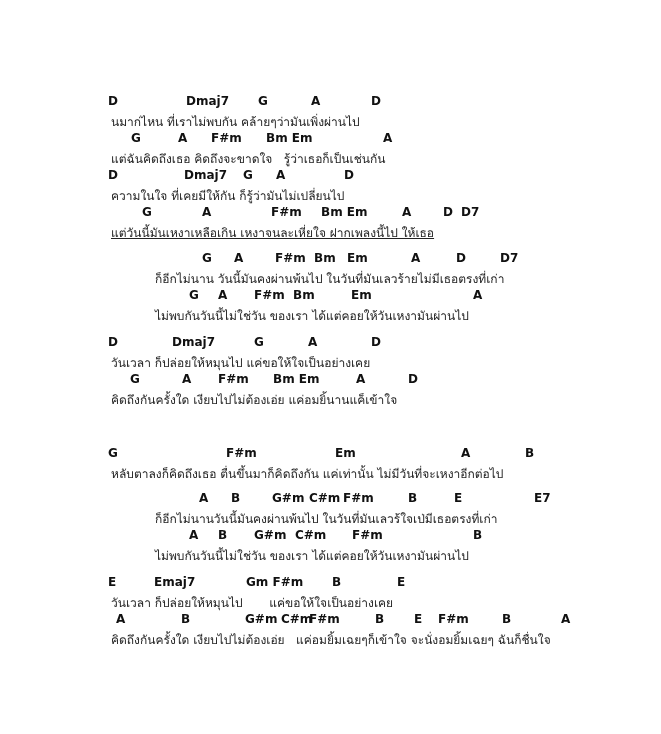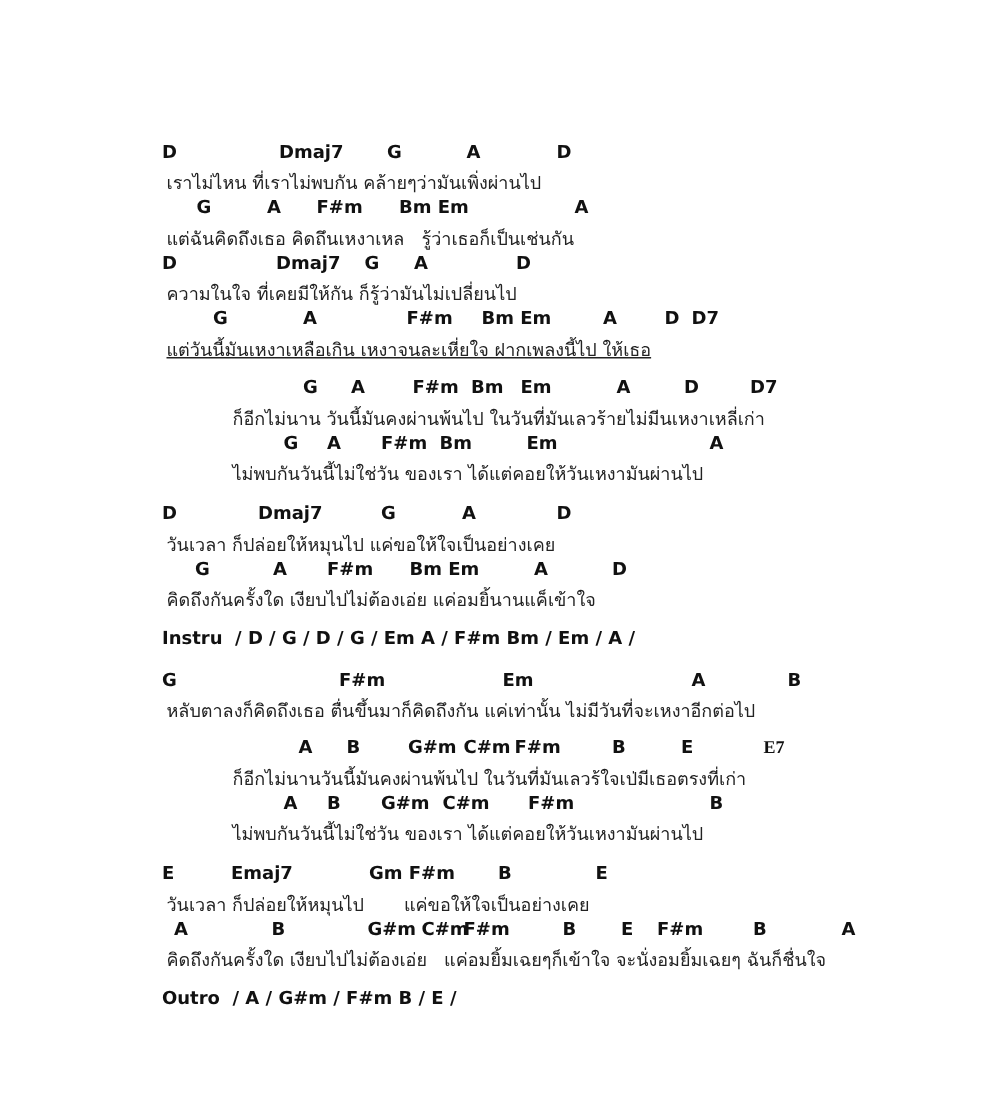--- a/index.html
+++ b/index.html
@@ -8,39 +8,37 @@
   .sheet { position: absolute; left: 0; top: 0; width: 661px; height: 734px; }
   .head { position: absolute; left: 108px; font-size: 12px; font-weight: bold; white-space: pre; color:#111; }
   .chordline { position: absolute; left: 0; height: 16px; width: 661px; }
   .chord { position: absolute; font-size: 12px; font-weight: bold; white-space: pre; color:#111; }
   .lyric { position: absolute; font-size: 12px; white-space: pre; color:#222; }
 </style>
 </head>
 <body>
 
 <div class="sheet">
-  <div class="head" style="top:418px">Instru  / D / G / D / G / Em A / F#m Bm / Em / A /</div>
-  <div class="head" style="top:658px">Outro  / A / G#m / F#m B / E /</div>
   <div id="blocks">
       <div class="chordline" style="top: 94px;">
         <span class="chord" style="left: 108px;">D</span>
         <span class="chord" style="left: 186px;">Dmaj7</span>
         <span class="chord" style="left: 258px;">G</span>
         <span class="chord" style="left: 311px;">A</span>
         <span class="chord" style="left: 371px;">D</span>
       </div>
-      <div class="lyric" style="top: 112px; left: 111px;">เราไม่ไหน ที่เราไม่พบกัน คล้ายๆว่ามันเพิ่งผ่านไป</div>
+      <div class="lyric" style="top: 112px; left: 111px;">นมาก่ไหน ที่เราไม่พบกัน คล้ายๆว่ามันเพิ่งผ่านไป</div>
       <div class="chordline" style="top: 131px;">
         <span class="chord" style="left: 131px;">G</span>
         <span class="chord" style="left: 178px;">A</span>
         <span class="chord" style="left: 211px;">F#m</span>
         <span class="chord" style="left: 266px;">Bm Em</span>
         <span class="chord" style="left: 383px;">A</span>
       </div>
-      <div class="lyric" style="top: 149px; left: 111px;">แต่ฉันคิดถึงเธอ คิดถึนเหงาเหล   รู้ว่าเธอก็เป็นเช่นกัน</div>
+      <div class="lyric" style="top: 149px; left: 111px;">แต่ฉันคิดถึงเธอ คิดถึงจะขาดใจ   รู้ว่าเธอก็เป็นเช่นกัน</div>
       <div class="chordline" style="top: 168px;">
         <span class="chord" style="left: 108px;">D</span>
         <span class="chord" style="left: 184px;">Dmaj7</span>
         <span class="chord" style="left: 243px;">G</span>
         <span class="chord" style="left: 276px;">A</span>
         <span class="chord" style="left: 344px;">D</span>
       </div>
       <div class="lyric" style="top: 186px; left: 111px;">ความในใจ ที่เคยมีให้กัน ก็รู้ว่ามันไม่เปลี่ยนไป</div>
       <div class="chordline" style="top: 205px;">
         <span class="chord" style="left: 142px;">G</span>
@@ -55,21 +53,21 @@
       <div class="chordline" style="top: 251px;">
         <span class="chord" style="left: 202px;">G</span>
         <span class="chord" style="left: 234px;">A</span>
         <span class="chord" style="left: 275px;">F#m</span>
         <span class="chord" style="left: 314px;">Bm</span>
         <span class="chord" style="left: 347px;">Em</span>
         <span class="chord" style="left: 411px;">A</span>
         <span class="chord" style="left: 456px;">D</span>
         <span class="chord" style="left: 500px;">D7</span>
       </div>
-      <div class="lyric" style="top: 269px; left: 155px;">ก็อีกไม่นาน วันนี้มันคงผ่านพ้นไป ในวันที่มันเลวร้ายไม่มีนเหงาเหลี่เก่า</div>
+      <div class="lyric" style="top: 269px; left: 155px;">ก็อีกไม่นาน วันนี้มันคงผ่านพ้นไป ในวันที่มันเลวร้ายไม่มีเธอตรงที่เก่า</div>
       <div class="chordline" style="top: 288px;">
         <span class="chord" style="left: 189px;">G</span>
         <span class="chord" style="left: 218px;">A</span>
         <span class="chord" style="left: 254px;">F#m</span>
         <span class="chord" style="left: 293px;">Bm</span>
         <span class="chord" style="left: 351px;">Em</span>
         <span class="chord" style="left: 473px;">A</span>
       </div>
       <div class="lyric" style="top: 306px; left: 155px;">ไม่พบกันวันนี้ไม่ใช่วัน ของเรา ได้แต่คอยให้วันเหงามันผ่านไป</div>
       <div class="chordline" style="top: 335px;">
@@ -98,21 +96,21 @@
       </div>
       <div class="lyric" style="top: 464px; left: 111px;">หลับตาลงก็คิดถึงเธอ ตื่นขึ้นมาก็คิดถึงกัน แค่เท่านั้น ไม่มีวันที่จะเหงาอีกต่อไป</div>
       <div class="chordline" style="top: 491px;">
         <span class="chord" style="left: 199px;">A</span>
         <span class="chord" style="left: 231px;">B</span>
         <span class="chord" style="left: 272px;">G#m</span>
         <span class="chord" style="left: 309px;">C#m</span>
         <span class="chord" style="left: 343px;">F#m</span>
         <span class="chord" style="left: 408px;">B</span>
         <span class="chord" style="left: 454px;">E</span>
-        <span class="chord" style="left: 509px; font-family: Liberation Serif, serif;">E7</span>
+        <span class="chord" style="left: 534px;">E7</span>
       </div>
       <div class="lyric" style="top: 509px; left: 155px;">ก็อีกไม่นานวันนี้มันคงผ่านพ้นไป ในวันที่มันเลวร้ใจเป่มีเธอตรงที่เก่า</div>
       <div class="chordline" style="top: 528px;">
         <span class="chord" style="left: 189px;">A</span>
         <span class="chord" style="left: 218px;">B</span>
         <span class="chord" style="left: 254px;">G#m</span>
         <span class="chord" style="left: 295px;">C#m</span>
         <span class="chord" style="left: 352px;">F#m</span>
         <span class="chord" style="left: 473px;">B</span>
       </div>

